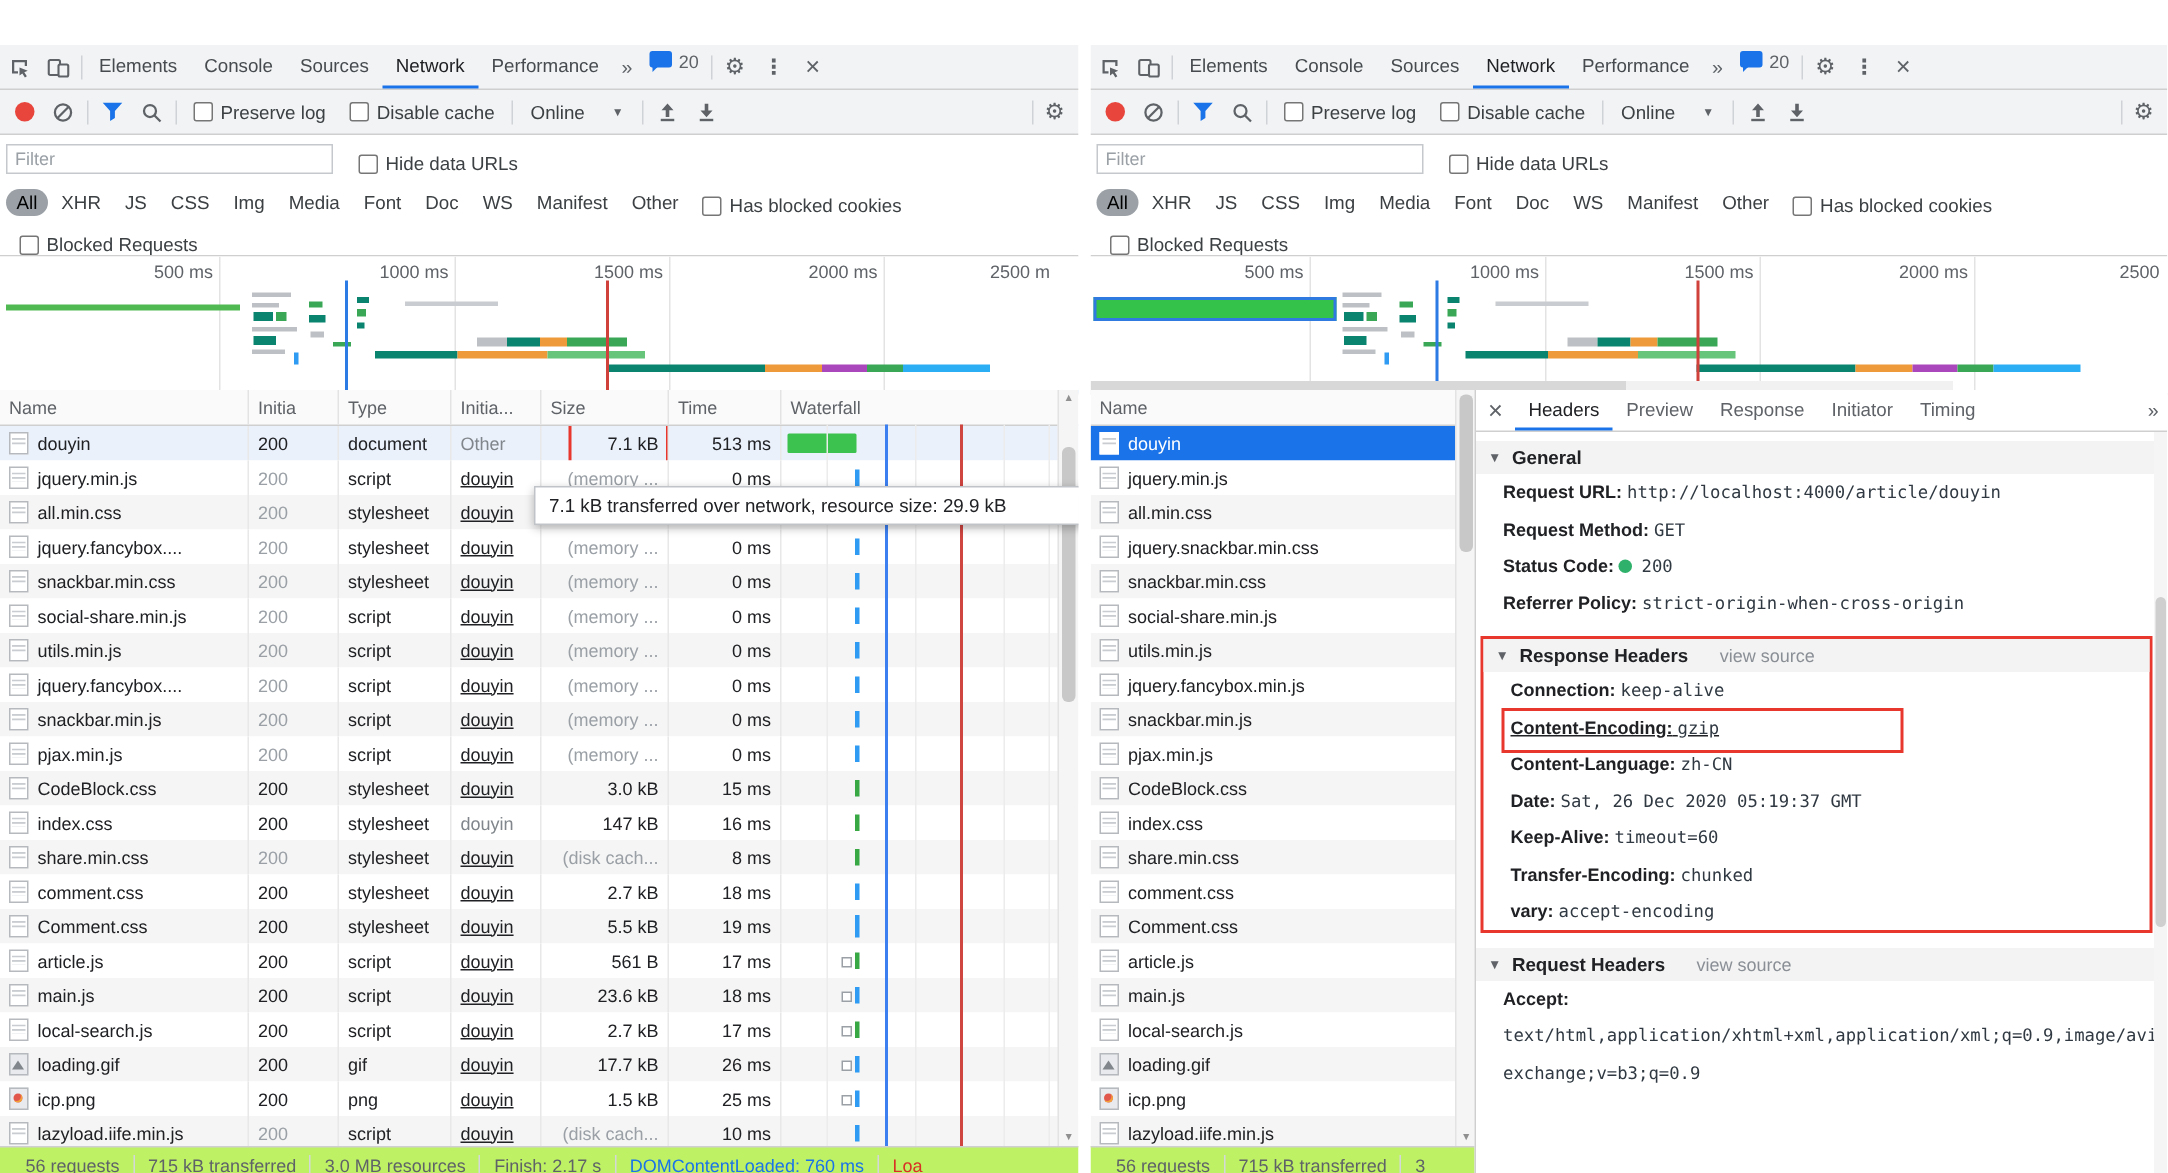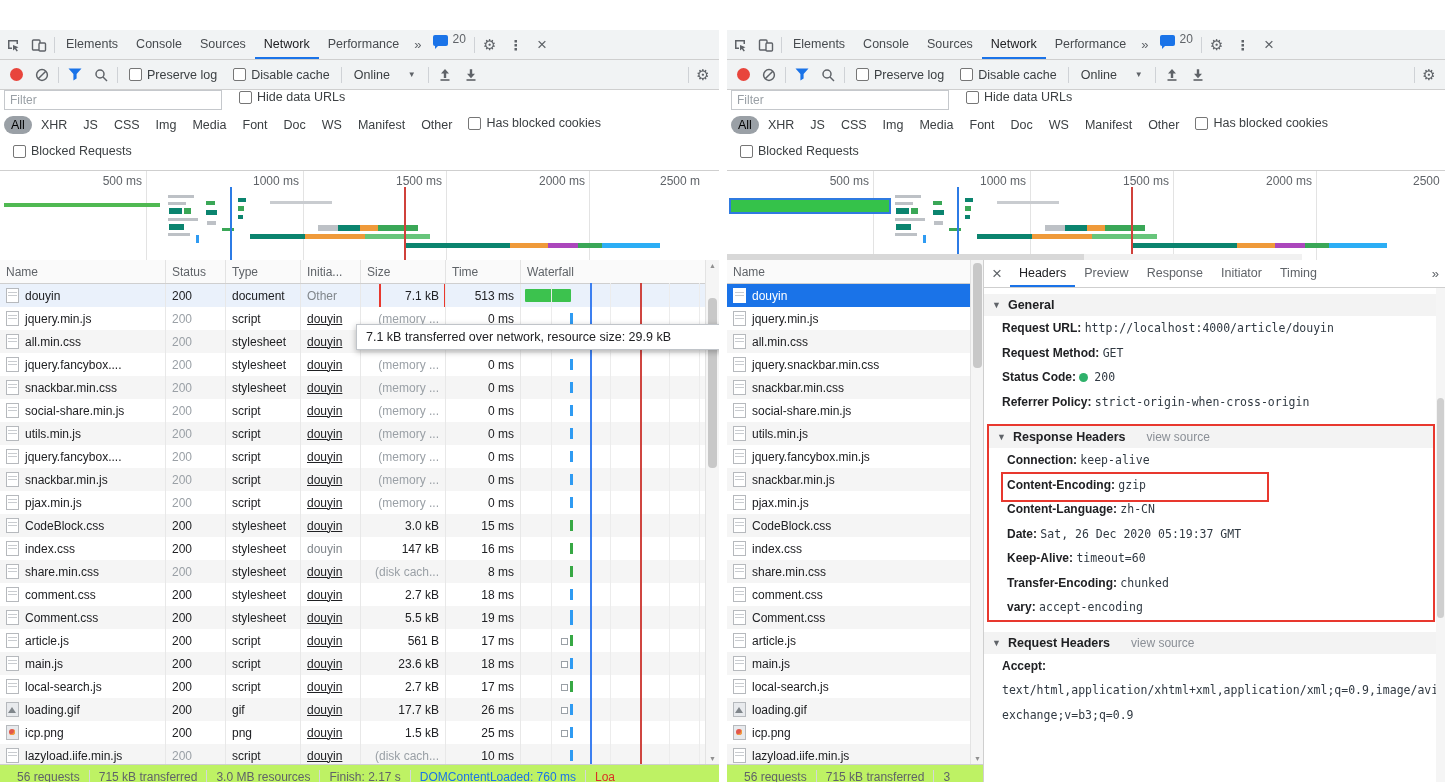--- a/index.html
+++ b/index.html
@@ -10,41 +10,41 @@
   #pL{left:0;width:719px;}
   #pR{left:727px;width:718px;}
 
   
   .tabbar{height:29px;background:#f1f3f4;border-bottom:1px solid #cfcfcf;display:flex;align-items:stretch;position:relative;}
   .tb-icon{width:26px;display:flex;align-items:center;justify-content:center;cursor:pointer;}
   .vsep{width:1px;height:16px;background:#cfd2d6;align-self:center;margin:0 2px;}
   .dtab{padding:0 9px;display:flex;align-items:center;color:#474b4f;font-size:12.5px;cursor:pointer;border-bottom:2.5px solid transparent;white-space:nowrap;}
   .dtab.sel{color:#202124;border-bottom-color:#1a73e8;}
   .chev{color:#5f6368;font-size:13px;display:flex;align-items:center;padding:0 6px;cursor:pointer;}
-  .badge{display:flex;align-items:flex-end;gap:4px;padding:16px 6px;cursor:pointer;}
+  .badge{display:flex;align-items:flex-start;gap:4px;padding:4px 6px;cursor:pointer;}
   .bubble{width:15px;height:11px;background:#1a73e8;border-radius:2px;position:relative;}
   .bubble::after{content:"";position:absolute;left:2px;bottom:-3px;border:3px solid transparent;border-top-color:#1a73e8;border-left-color:#1a73e8;}
   .cnt{color:#5f6368;font-size:12px;}
   .gear{color:#5f6368;font-size:15px;line-height:1;}
   .kebab{color:#5f6368;font-size:14px;font-weight:bold;letter-spacing:0;}
   .xbtn{color:#5f6368;font-size:17px;line-height:1;}
   .right-end{margin-left:auto;display:flex;align-items:stretch;}
 
   
   .toolbar{height:29px;background:#f1f3f4;border-bottom:1px solid #cfcfcf;display:flex;align-items:center;padding:0 4px;gap:2px;}
   .tbtn{width:24px;height:24px;display:flex;align-items:center;justify-content:center;cursor:pointer;}
   .recdot{width:13px;height:13px;border-radius:50%;background:#e8453c;}
   .cb{width:11px;height:11px;border:1px solid #767676;border-radius:2px;background:#fff;display:inline-block;flex:none;}
   .cklabel{display:flex;align-items:center;gap:5px;color:#3c4043;padding:0 7px;cursor:pointer;white-space:nowrap;font-size:12.5px;}
   .throttle{display:flex;align-items:center;gap:18px;color:#3c4043;padding:0 8px;cursor:pointer;font-size:12.5px;}
   .dna{font-size:8px;color:#5f6368;}
 
   
   .filters{background:#fff;border-bottom:1px solid #cfcfcf;}
-  .frow{display:flex;align-items:flex-start;}
+  .frow{display:flex;align-items:flex-end;}
   .frow1{height:26px;gap:10px;padding:0 4px;}
   .finput{width:206px;height:18px;border:1px solid #c5c8cc;background:#fff;font-size:12px;padding:0 5px;color:#202124;font-family:inherit;}
   .finput::placeholder{color:#9aa0a6;}
   .frow2{height:28px;gap:2px;padding:0 4px;}
   .chip{padding:2px 7px;border-radius:9px;color:#3c4043;cursor:pointer;white-space:nowrap;font-size:12.5px;}
   .chip.on{background:#9aa0a6;color:#000000;}
   .frow3{height:26px;padding:0 6px;}
 
   
   .overview{position:relative;height:91px;background:#fff;border-bottom:1px solid #cfcfcf;overflow:hidden;}
@@ -140,21 +140,21 @@
   .sect{margin-bottom:10px;}
   .sect-h{height:22px;display:flex;align-items:center;gap:7px;padding:0 8px;background:#f3f3f3;cursor:pointer;}
   .tri{color:#5f6368;font-size:9px;}
   .sect-title{font-weight:bold;color:#202124;font-size:12.5px;}
   .viewsrc{color:#8a8f96;margin-left:14px;cursor:pointer;}
   .kv{padding:0 10px 0 18px;line-height:24.5px;}
   .kv .k{font-weight:bold;color:#202124;}
   .kv .v{font-family:"DejaVu Sans Mono",monospace;font-size:11.5px;color:#303942;}
   .kv.dotrow .v::before{content:"";display:inline-block;width:9px;height:9px;border-radius:50%;background:#2fb16b;margin-right:6px;vertical-align:-1px;}
   .sect.redbox{border:2px solid #e8382e;margin:0 10px 10px 3px;}
-  .kv.redbox{position:relative;}
+  .kv.redbox{position:relative;text-decoration:underline;}
   .kv.redbox::after{content:"";position:absolute;left:12px;top:-1px;width:264px;height:26px;border:2px solid #e8382e;pointer-events:none;}
   .dp-sb{position:absolute;top:28px;bottom:0;right:0;width:9px;background:#f5f5f5;}
   .dp-sb .thumb{position:absolute;left:1px;right:1px;top:110px;height:220px;background:#cfcfcf;border-radius:4px;}
 </style>
 </head>
 <body>
 
 <div class="panel" id="pL">
 
   <div class="tabbar">
@@ -322,21 +322,21 @@
     <div class="b" style="left:578px;top:72px;width:24px;height:5px;background:#3aa757"></div>
     <div class="b" style="left:602px;top:72px;width:58px;height:5px;background:#2caef5"></div>
     <span class="ovline-blue" style="left:230px"></span>
     <span class="ovline-red" style="left:404px"></span>
     <span class="ovbottom"></span>
   </div>
 
   <div class="nettable">
     <div class="thead">
       <span class="th" style="width:166px">Name</span>
-      <span class="th" style="width:60px">Status</span>
+      <span class="th" style="width:60px">Initia</span>
       <span class="th" style="width:75px">Type</span>
       <span class="th" style="width:60px">Initia...</span>
       <span class="th" style="width:85px">Size</span>
       <span class="th" style="width:75px">Time</span>
       <span class="th" style="flex:1;border-right:none;justify-content:space-between">
           <span>Waterfall</span>
           <span style="font-size:8px;color:#5f6368">▲</span>
         </span>
     </div>
     <div class="rows">

